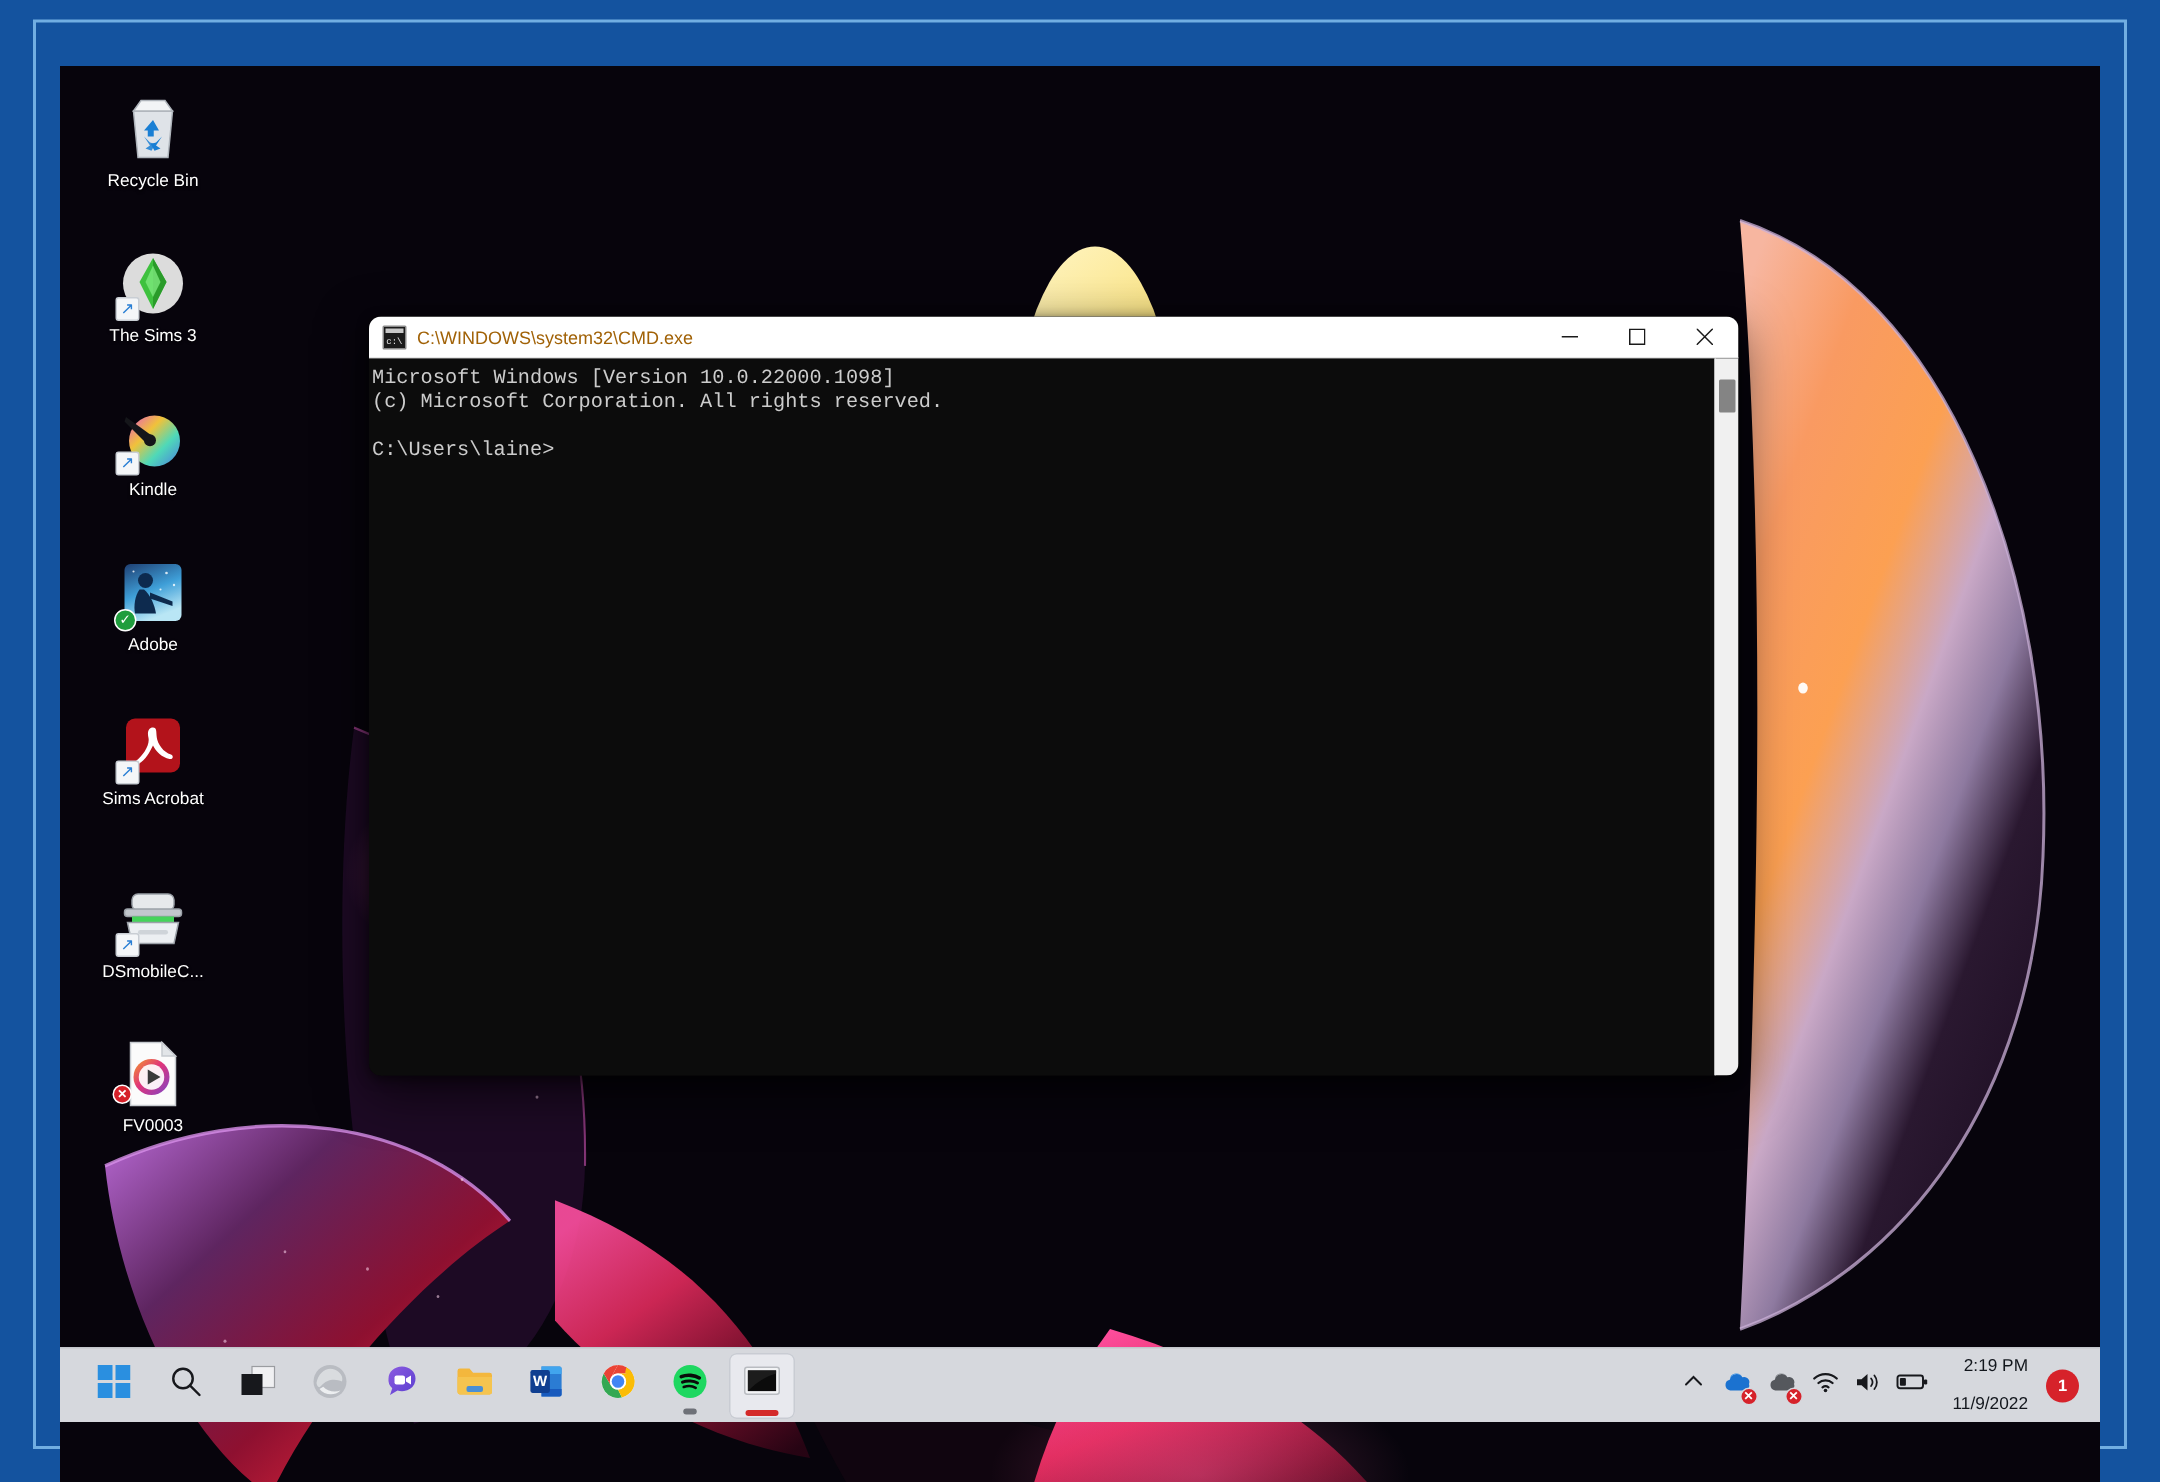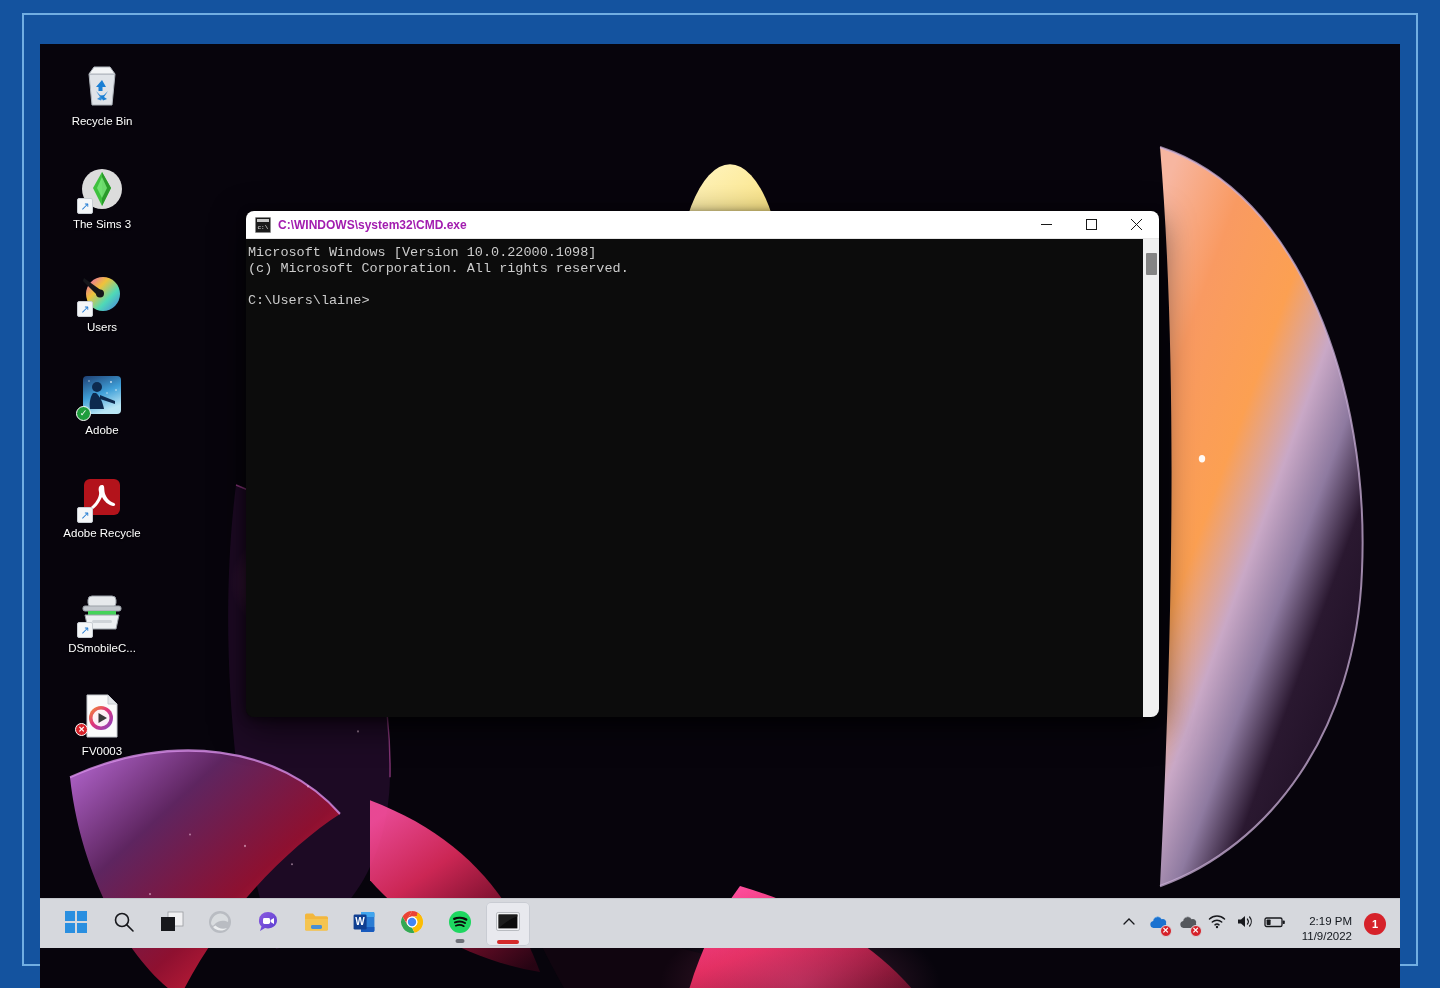--- a/index.html
+++ b/index.html
@@ -87,23 +87,22 @@
   #cmd-title-icon::before {
     content:""; position:absolute; left:1px; top:1px; right:1px; height:3px;
     background:#c8c8c8;
   }
   #cmd-title-icon::after {
     content:"c:\\"; position:absolute; left:1.5px; bottom:0px;
     font-family:"Liberation Mono", monospace; font-size:6px; color:#e8e8e8;
     line-height:8px;
   }
   #cmd-title-text {
-    font-size:12px; color:#a21caf; white-space:nowrap;
+    font-size:12px; color:#a16207; white-space:nowrap;
     font-family:"Liberation Sans", sans-serif;
-    font-weight:bold;
   }
   #cmd-winbtns { margin-left:auto; display:flex; height:28px; }
   .winbtn {
     width:45px; height:28px; display:flex; align-items:center; justify-content:center;
     color:#1a1a1a; font-size:12px; line-height:1;
   }
   .winbtn svg { display:block; }
 
   #cmd-body {
     position:absolute; left:0; top:28px; right:0; bottom:0;
@@ -159,21 +158,21 @@
     position:absolute; right:0; height:50px;
     display:flex; align-items:center; padding-right:14px; gap:2px;
   }
   .tray-item {
     height:34px; min-width:26px; padding:0 4px; border-radius:4px;
     display:flex; align-items:center; justify-content:center;
     position:relative;
   }
   #tray-clock {
     display:flex; flex-direction:column; align-items:flex-end;
-    justify-content:flex-end; padding:0 8px 0 10px; height:40px;
+    justify-content:space-between; padding:0 8px 0 10px; height:40px;
     color:#12161c; font-size:11.5px; line-height:15px;
   }
   #notif-badge {
     width:22px; height:22px; border-radius:50%; background:#d6222a;
     color:#fff; font-size:11px; display:flex; align-items:center;
     justify-content:center; margin-left:2px; font-weight:600;
   }
   .err-dot {
     position:absolute; right:0px; bottom:4px;
     width:12px; height:12px; border-radius:50%; background:#d6222a;
@@ -317,21 +316,21 @@
               <stop offset="65%" stop-color="#4fd9b8"></stop>
               <stop offset="100%" stop-color="#4a7ce0"></stop>
             </linearGradient>
           </defs>
           <circle cx="23" cy="24" r="17" fill="url(#kr)"></circle>
           <path d="M4 8 L22 21 L18 26 L3 11 Z" fill="#15161a"></path>
           <circle cx="20" cy="23.5" r="4" fill="#15161a"></circle>
         </svg>
         <div class="shortcut-arrow">↗</div>
       </div>
-      <div class="label">Users</div>
+      <div class="label">Kindle</div>
     </div>
 
     <div class="desk-icon" style="top:327px">
       <div class="glyph">
         <svg width="44" height="44" viewBox="0 0 44 44">
           <defs>
             <linearGradient id="kd" x1="0" y1="0" x2="0.4" y2="1">
               <stop offset="0%" stop-color="#1e3f72"></stop>
               <stop offset="55%" stop-color="#3f9fd8"></stop>
               <stop offset="100%" stop-color="#b9e6f5"></stop>
@@ -358,21 +357,21 @@
     <div class="desk-icon" style="top:430px">
       <div class="glyph">
         <svg width="44" height="44" viewBox="0 0 44 44">
           <rect x="4" y="3" width="36" height="36" rx="6" fill="#b3131b"></rect>
           <path d="M22 9 C19 9 18 12 19 16 C20 21 15 28 11 31 C9 32.5 10 34.5 12 33.5
                    C17 31 20 25 22 21 C24 25 28 29 33 30 C35.3 30.4 36 28 34 27
                    C29 25.6 25 20 24.5 15.5 C24.1 11.5 24.6 9 22 9 Z" fill="#ffffff"></path>
         </svg>
         <div class="shortcut-arrow">↗</div>
       </div>
-      <div class="label">Adobe Recycle</div>
+      <div class="label">Sims Acrobat</div>
     </div>
 
     <div class="desk-icon" style="top:545px">
       <div class="glyph">
         <svg width="46" height="44" viewBox="0 0 46 44">
           <rect x="9" y="5" width="28" height="11" rx="4" fill="#e6e9ec" stroke="#9ba1a8"></rect>
           <rect x="4" y="15" width="38" height="5" rx="2" fill="#c2c7cd" stroke="#9ba1a8"></rect>
           <rect x="9" y="20" width="28" height="4" fill="#45d35a"></rect>
           <path d="M6 24 L40 24 L37 38 L9 38 Z" fill="#eceff2" stroke="#9ba1a8"></path>
           <rect x="13" y="29" width="20" height="3" rx="1.5" fill="#cfd4d9"></rect>

